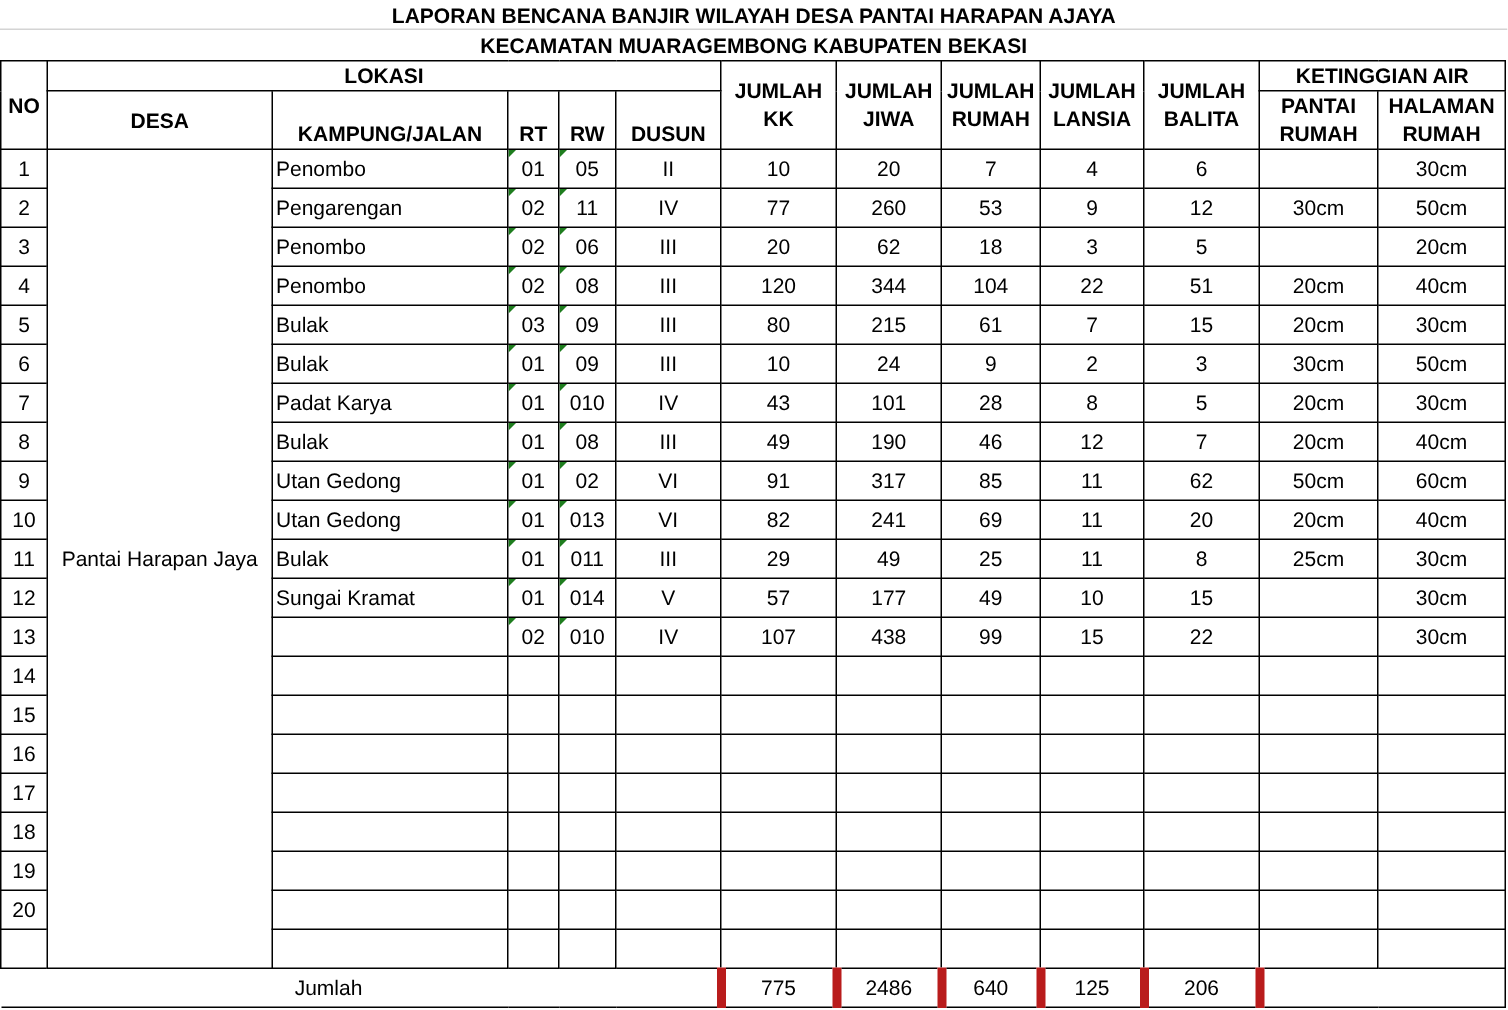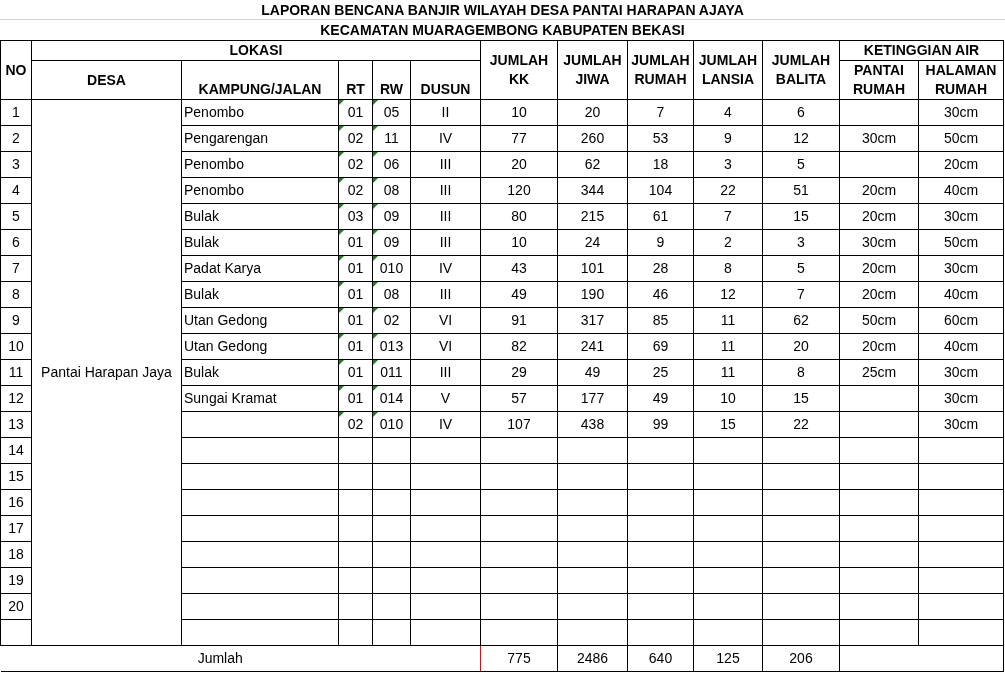--- a/index.html
+++ b/index.html
@@ -11,21 +11,21 @@
   td,th{border:1px solid #000;padding:0;font-size:14px;overflow:hidden;white-space:nowrap;}
   th{font-weight:bold;text-align:center;line-height:19px;}
   td{height:25px;line-height:25px;text-align:center;vertical-align:bottom;}
   td.left{text-align:left;padding-left:2px;margin-left:27px;}
   td.rt{position:relative;}
   td.rt::before{content:"";position:absolute;left:0;top:0;width:0;height:0;border-top:5px solid #1e7d1e;border-right:5px solid transparent;}
   td.desa{vertical-align:middle;}
   .h-top{height:20px;}
   .h-bot{height:39px;}
   tr.total td{height:25px;border-left:none;border-right:none;}
-  tr.total td.totnum{border-left:1px solid #b91c1c;border-right:1px solid #000;}
+  tr.total td.totnum{border-left:6px solid #b91c1c;border-right:1px solid #000;}
   tr.total td.first{border-left:none;}
 </style>
 </head>
 <body>
 
 <div class="hline" style="top:19px;"></div>
 <div class="title t1">LAPORAN BENCANA BANJIR WILAYAH  DESA PANTAI HARAPAN AJAYA</div>
 <div class="title t2">KECAMATAN MUARAGEMBONG KABUPATEN BEKASI</div>
 
 <table>

